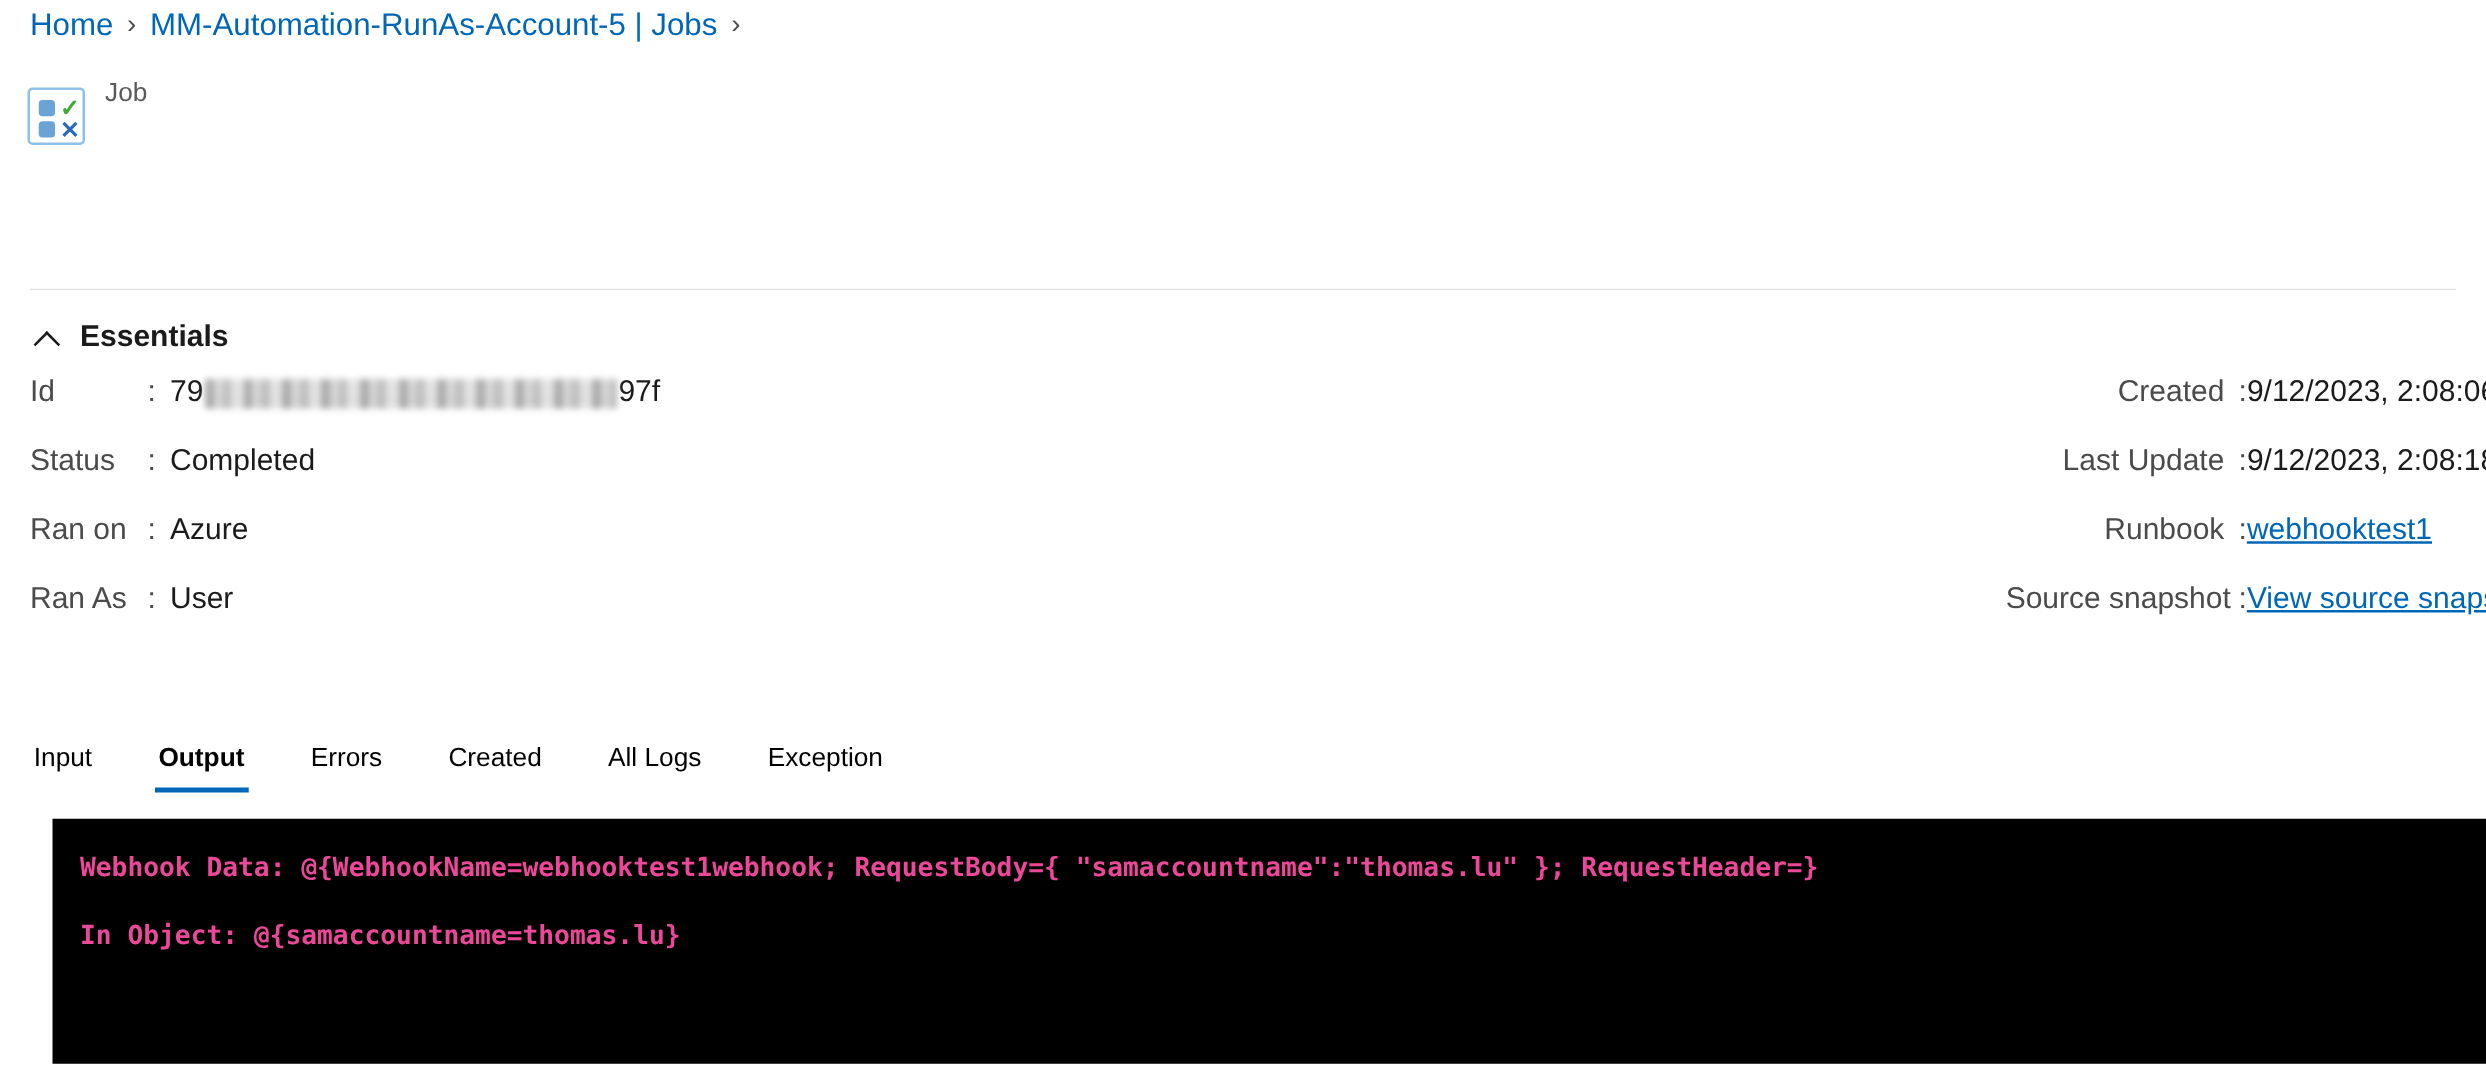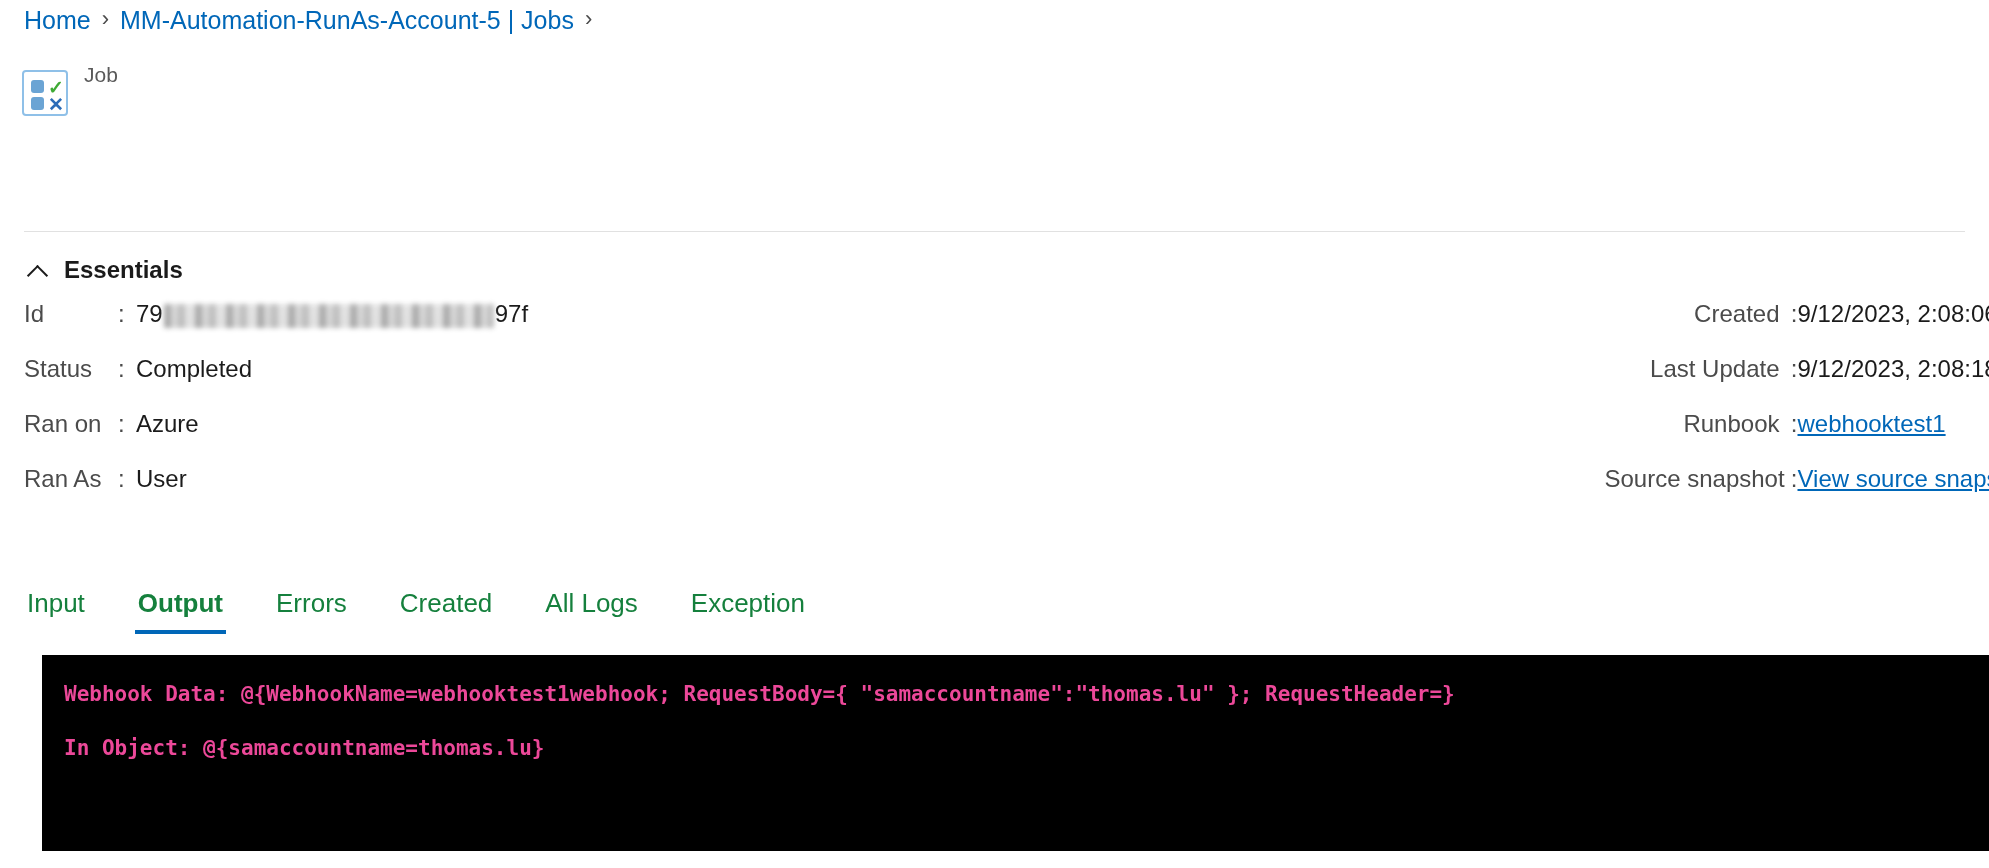--- a/index.html
+++ b/index.html
@@ -259,22 +259,22 @@
   
   .tabs {
     position: absolute;
     left: 24px; top: 578px;
     display: flex;
     align-items: flex-end;
     height: 56px;
   }
   .tab {
     position: relative;
-    font-size: 26px;
-    color: #15803d;
+    font-size: 21px;
+    color: #000000;
     padding: 0 3px 15px 3px;
     margin-right: 47px;
     cursor: pointer;
     white-space: nowrap;
   }
   .tab.active { font-weight: 700; }
   .tab.active::after {
     content: "";
     position: absolute;
     left: 0; right: 0; bottom: 0;

